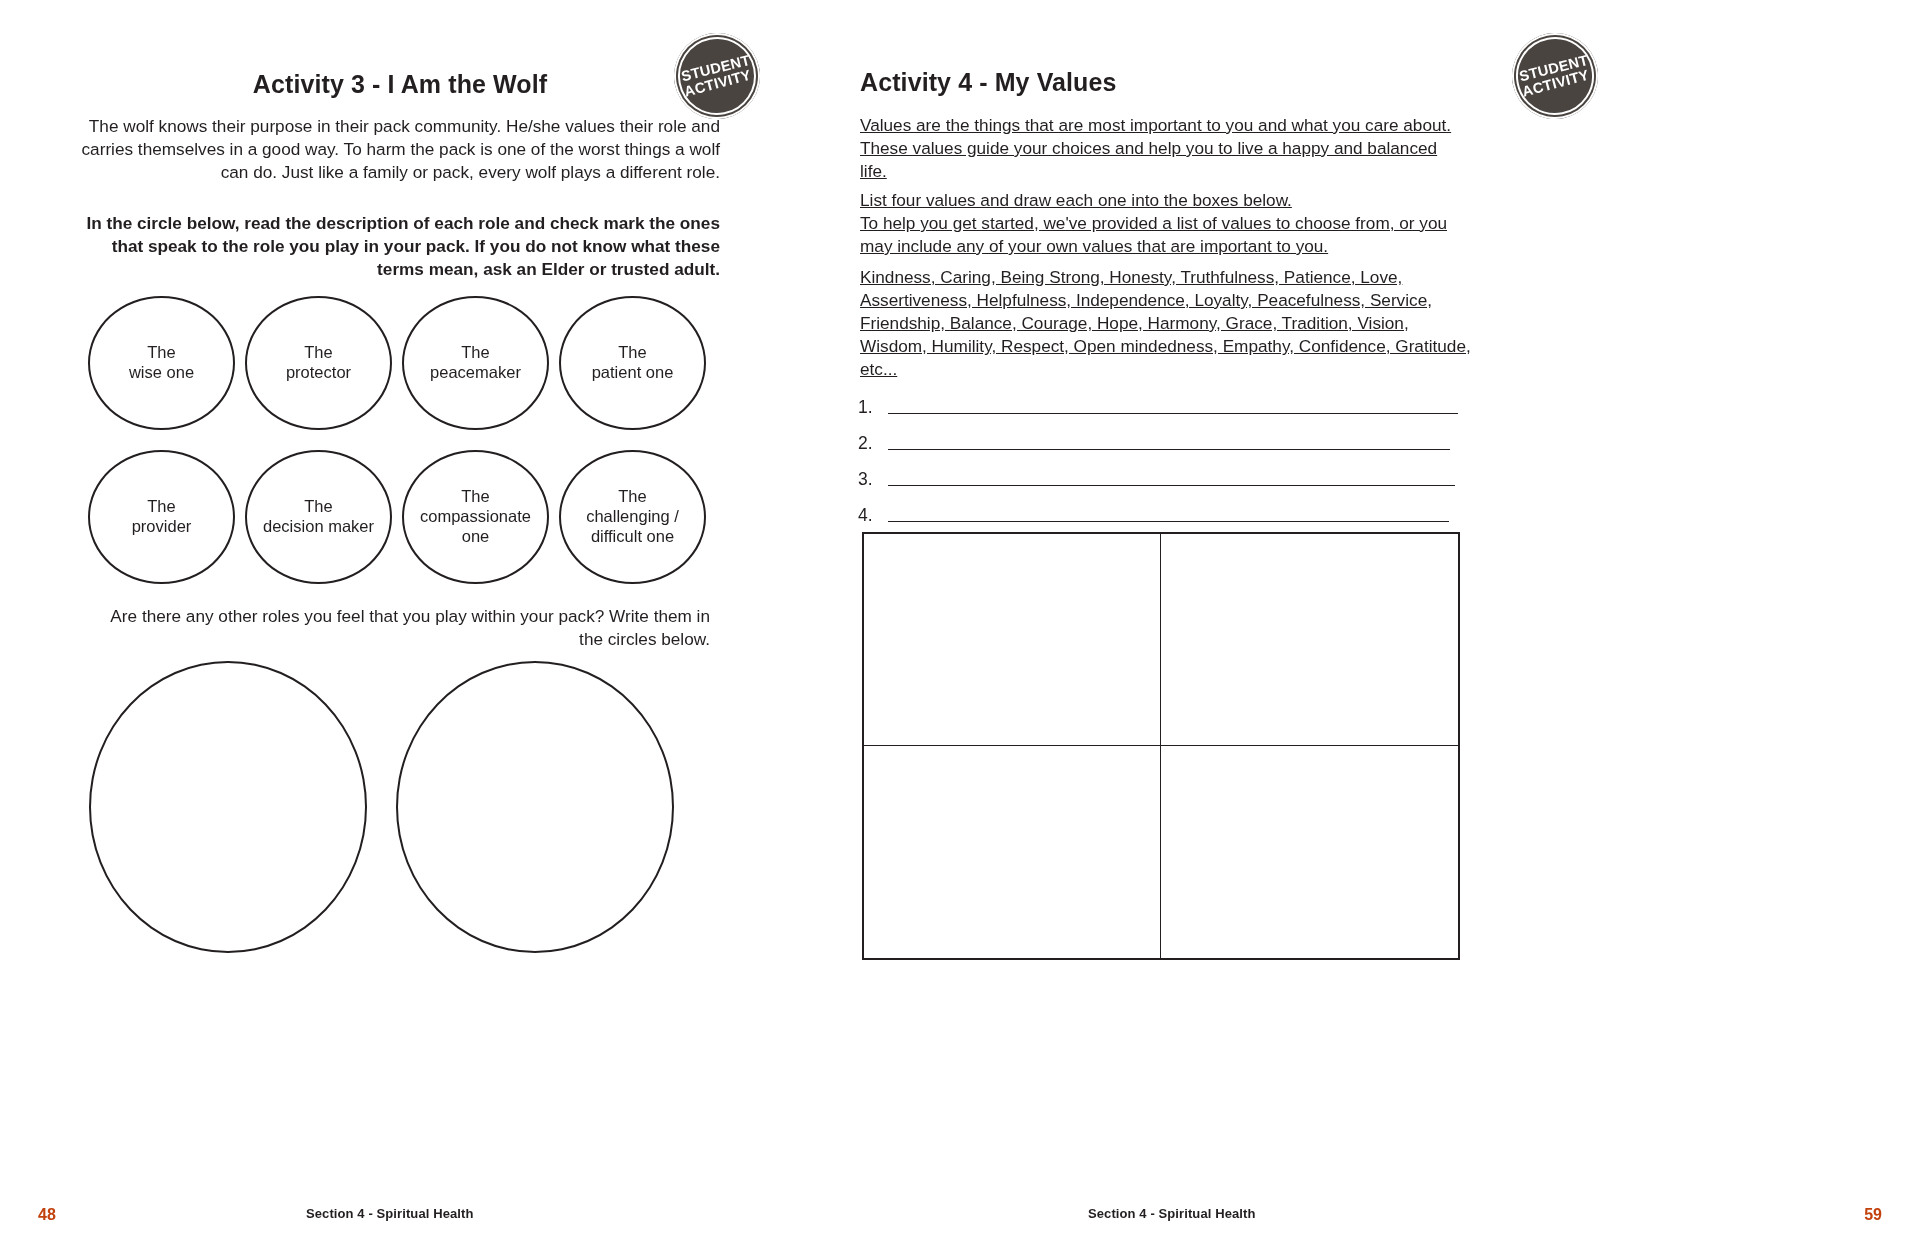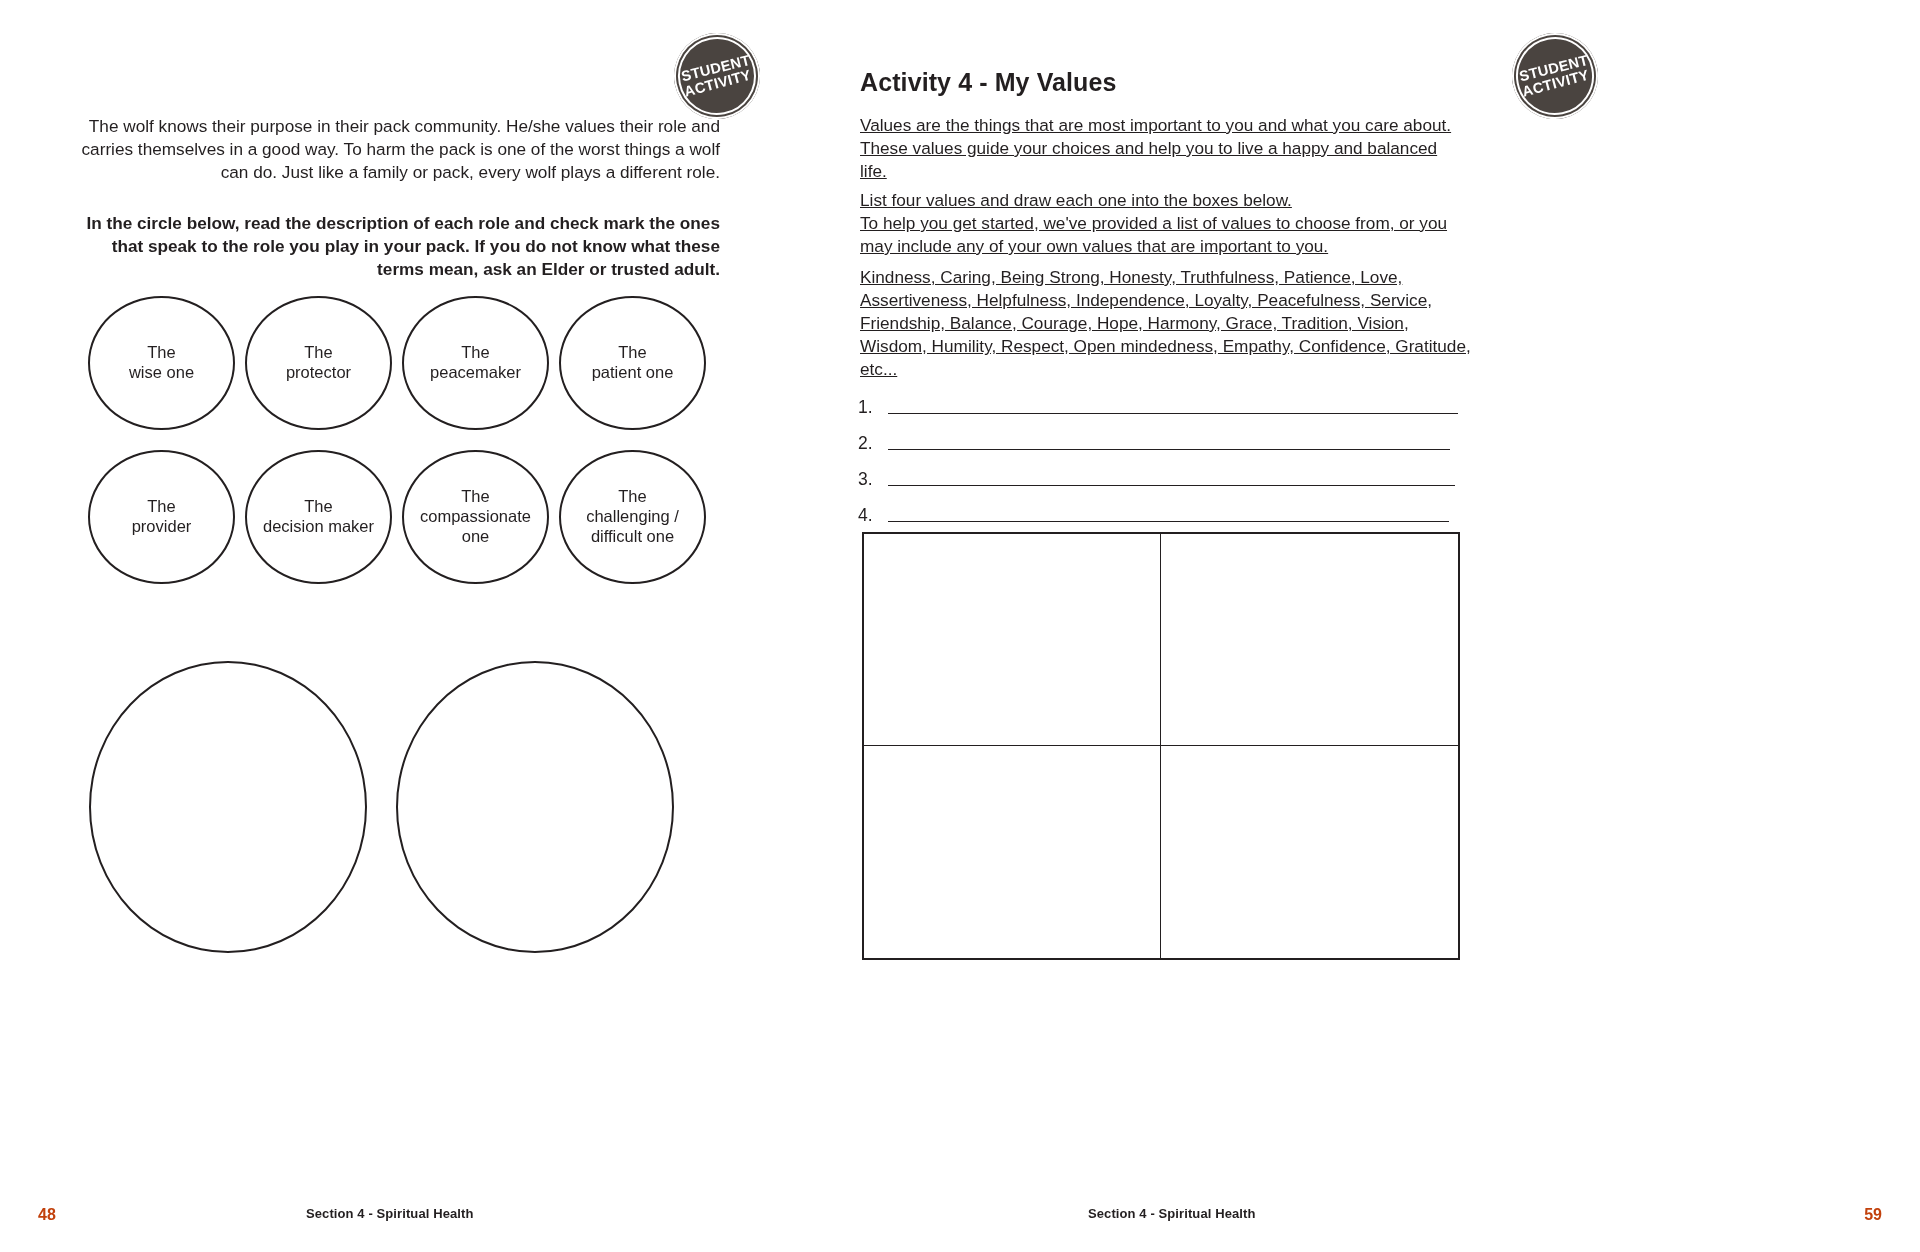--- a/index.html
+++ b/index.html
@@ -221,20 +221,21 @@
   .pn-left  { left: 38px; }
   .pn-right { right: 38px; }
 </style>
 </head>
 <body>
 
 <div class="spread">
 
   <div class="page page-left">
 
+    <div class="activity-title title-left">Activity 3 - I Am the Wolf</div>
 
     <div class="para center p-intro">The wolf knows their purpose in their pack community. He/she values their role and carries themselves in a good way. To harm the pack is one of the worst things a wolf can do. Just like a family or pack, every wolf plays a different role.</div>
 
     <div class="para center p-instr">In the circle below, read the description of each role and check mark the ones that speak to the role you play in your pack. If you do not know what these terms mean, ask an Elder or trusted adult.</div>
 
     <div class="circle-grid">
       <div class="role-circle rc-0">
           <span>The<br>wise one</span>
         </div>
       <div class="role-circle rc-1">
@@ -253,20 +254,21 @@
           <span>The<br>decision maker</span>
         </div>
       <div class="role-circle rc-6">
           <span>The<br>compassionate one</span>
         </div>
       <div class="role-circle rc-7">
           <span>The<br>challenging /<br>difficult one</span>
         </div>
     </div>
 
+    <div class="para center p-other">Are there any other roles you feel that you play within your pack?  Write them in the circles below.</div>
 
     <div class="big-circle bc-1"></div>
     <div class="big-circle bc-2"></div>
 
     <div class="stamp stamp-left">
       <div class="ring"></div>
       <div class="l1">STUDENT</div>
       <div class="l2">ACTIVITY</div>
     </div>
 

